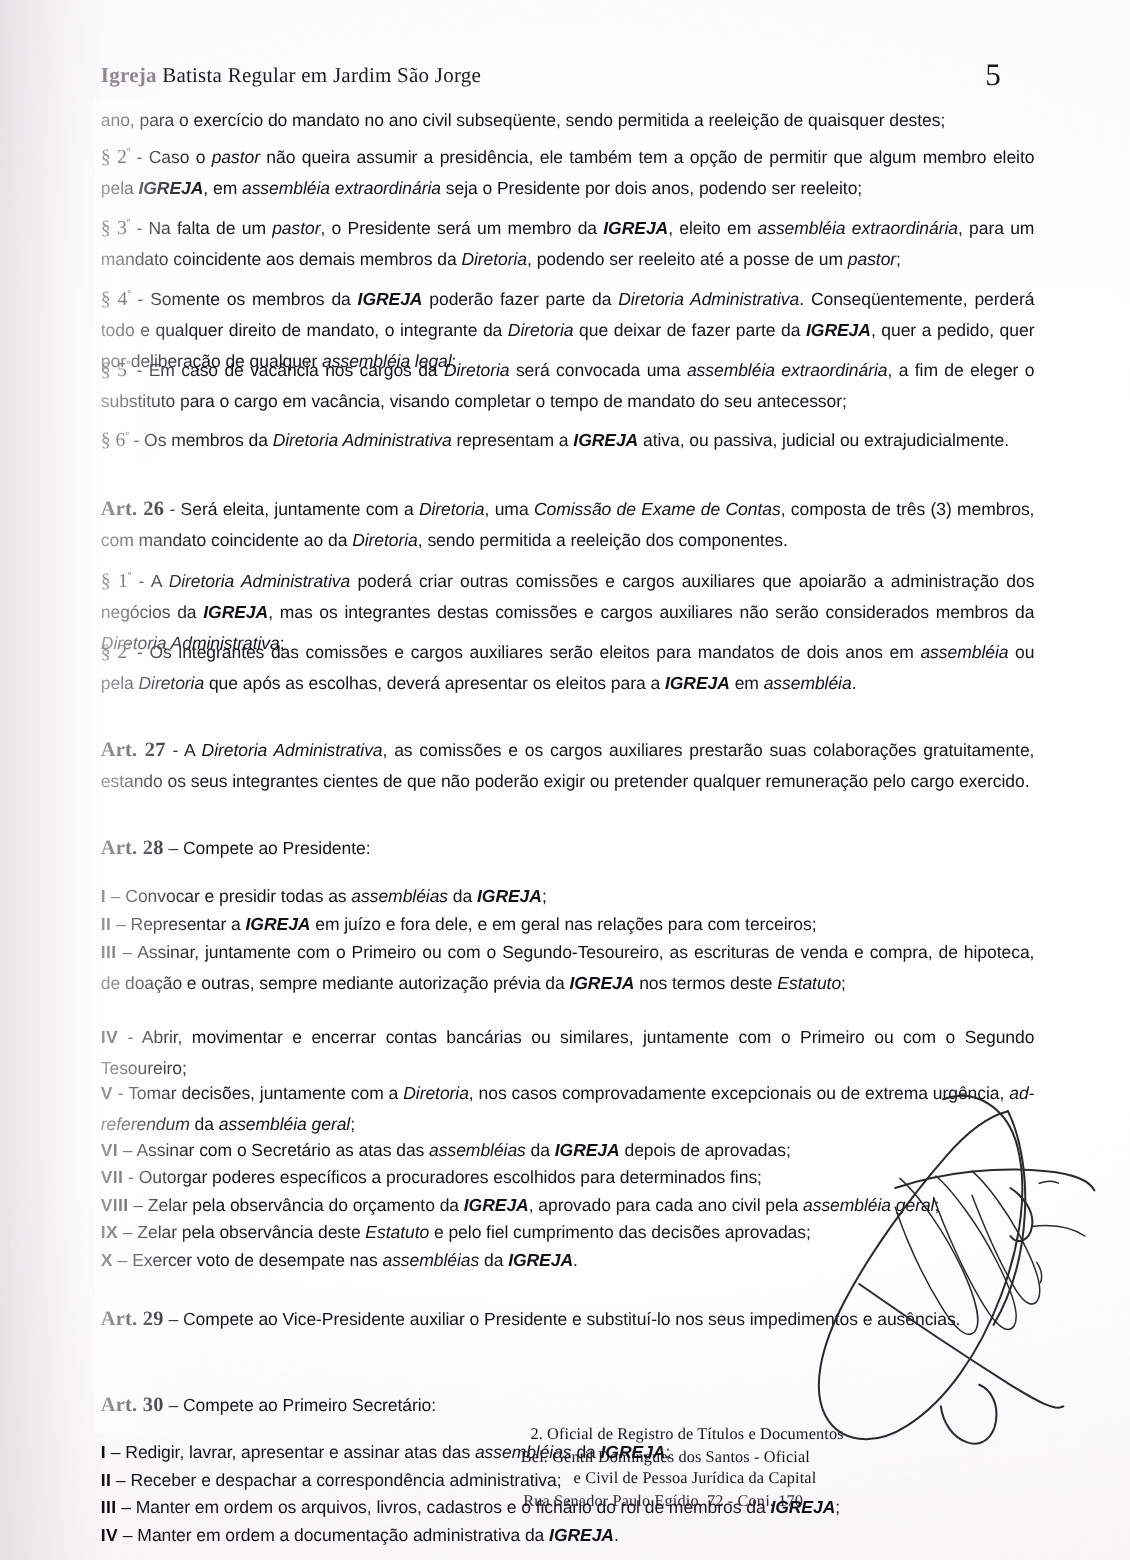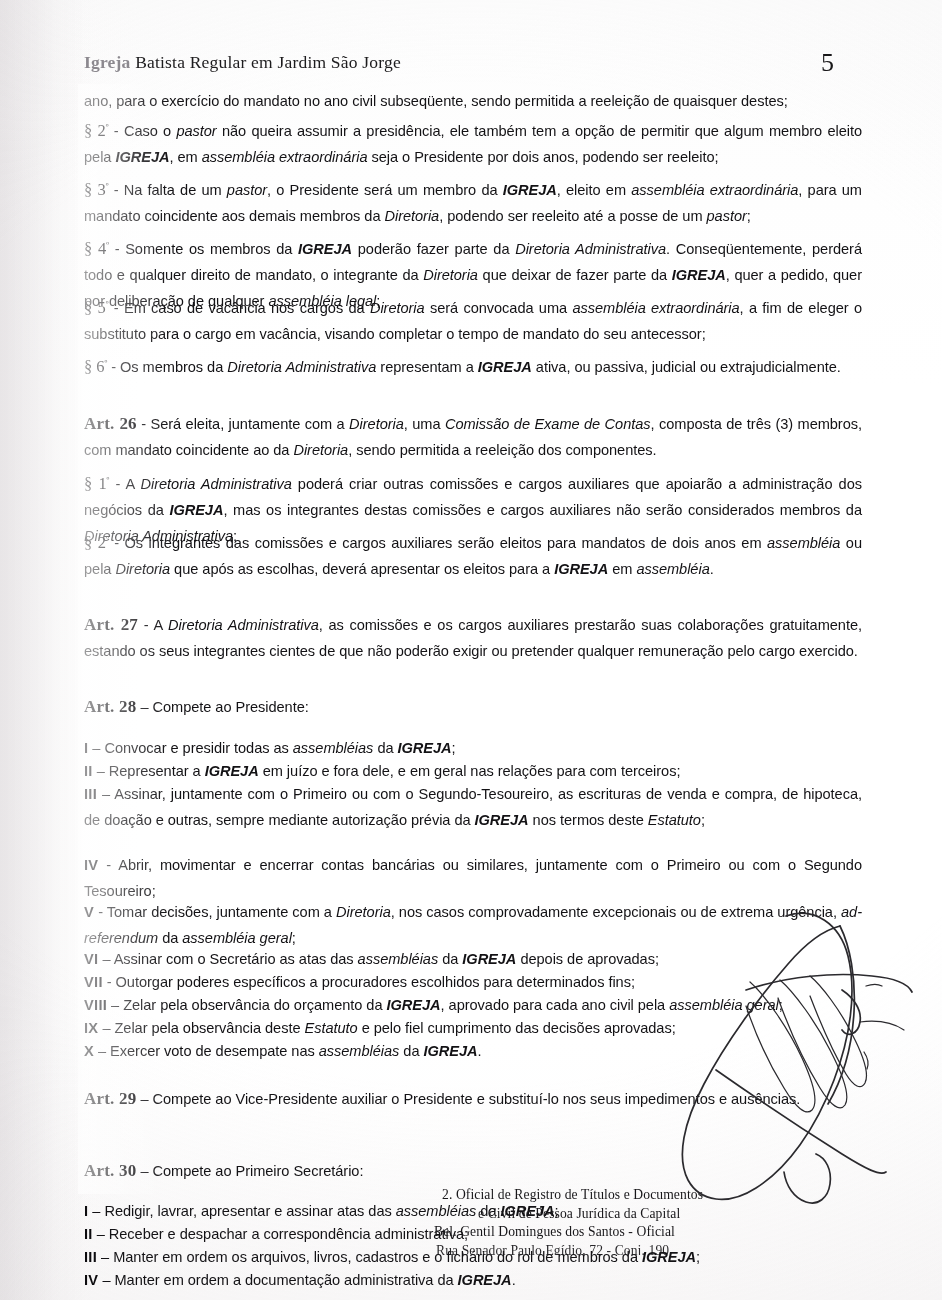--- a/index.html
+++ b/index.html
@@ -297,23 +297,23 @@
     <div class="block nojust" style="top:1267px;">
       <p class="para"><span class="rn">IV</span><span> – Manter em ordem a documentação administrativa da <b><i>IGREJA</i></b>.</span></p>
     </div>
 
   </div>
 
   <div id="left-fade"></div>
 
   <div id="stamp">
     <div class="sline l1">2.  Oficial de Registro de Títulos e Documentos</div>
+    <div class="sline l3">Bel. Gentil Domingues dos Santos - Oficial</div>
     <div class="sline l2">e Civil de Pessoa Jurídica da Capital</div>
-    <div class="sline l3">Bel. Gentil Domingues dos Santos - Oficial</div>
-    <div class="sline l4">Rua Senador Paulo Egídio, 72 - Conj. 190</div>
+    <div class="sline l4">Rua Senador Paulo Egídio, 72 - Conj. 170</div>
   </div>
 
   <div id="signature">
     <svg width="314" height="352" viewBox="0 0 314 352" xmlns="http://www.w3.org/2000/svg" aria-hidden="true">
 
       <path class="sig-stroke" d="M158 44 C 186 34, 212 52, 220 84 C 229 120, 222 166, 206 208 C 188 256, 160 296, 128 316 C 100 334, 72 330, 60 308 C 48 285, 56 250, 76 212 C 98 170, 132 124, 160 92 C 178 71, 196 58, 212 54"></path>
 
       <path class="sig-stroke" d="M212 54 C 222 74, 228 106, 226 140 C 224 176, 214 208, 200 232"></path>
 
       <path class="sig-stroke thin" d="M118 134 C 126 158, 140 190, 156 216 C 168 236, 178 244, 184 238 C 190 231, 186 212, 174 186 C 160 156, 138 124, 122 110"></path>

